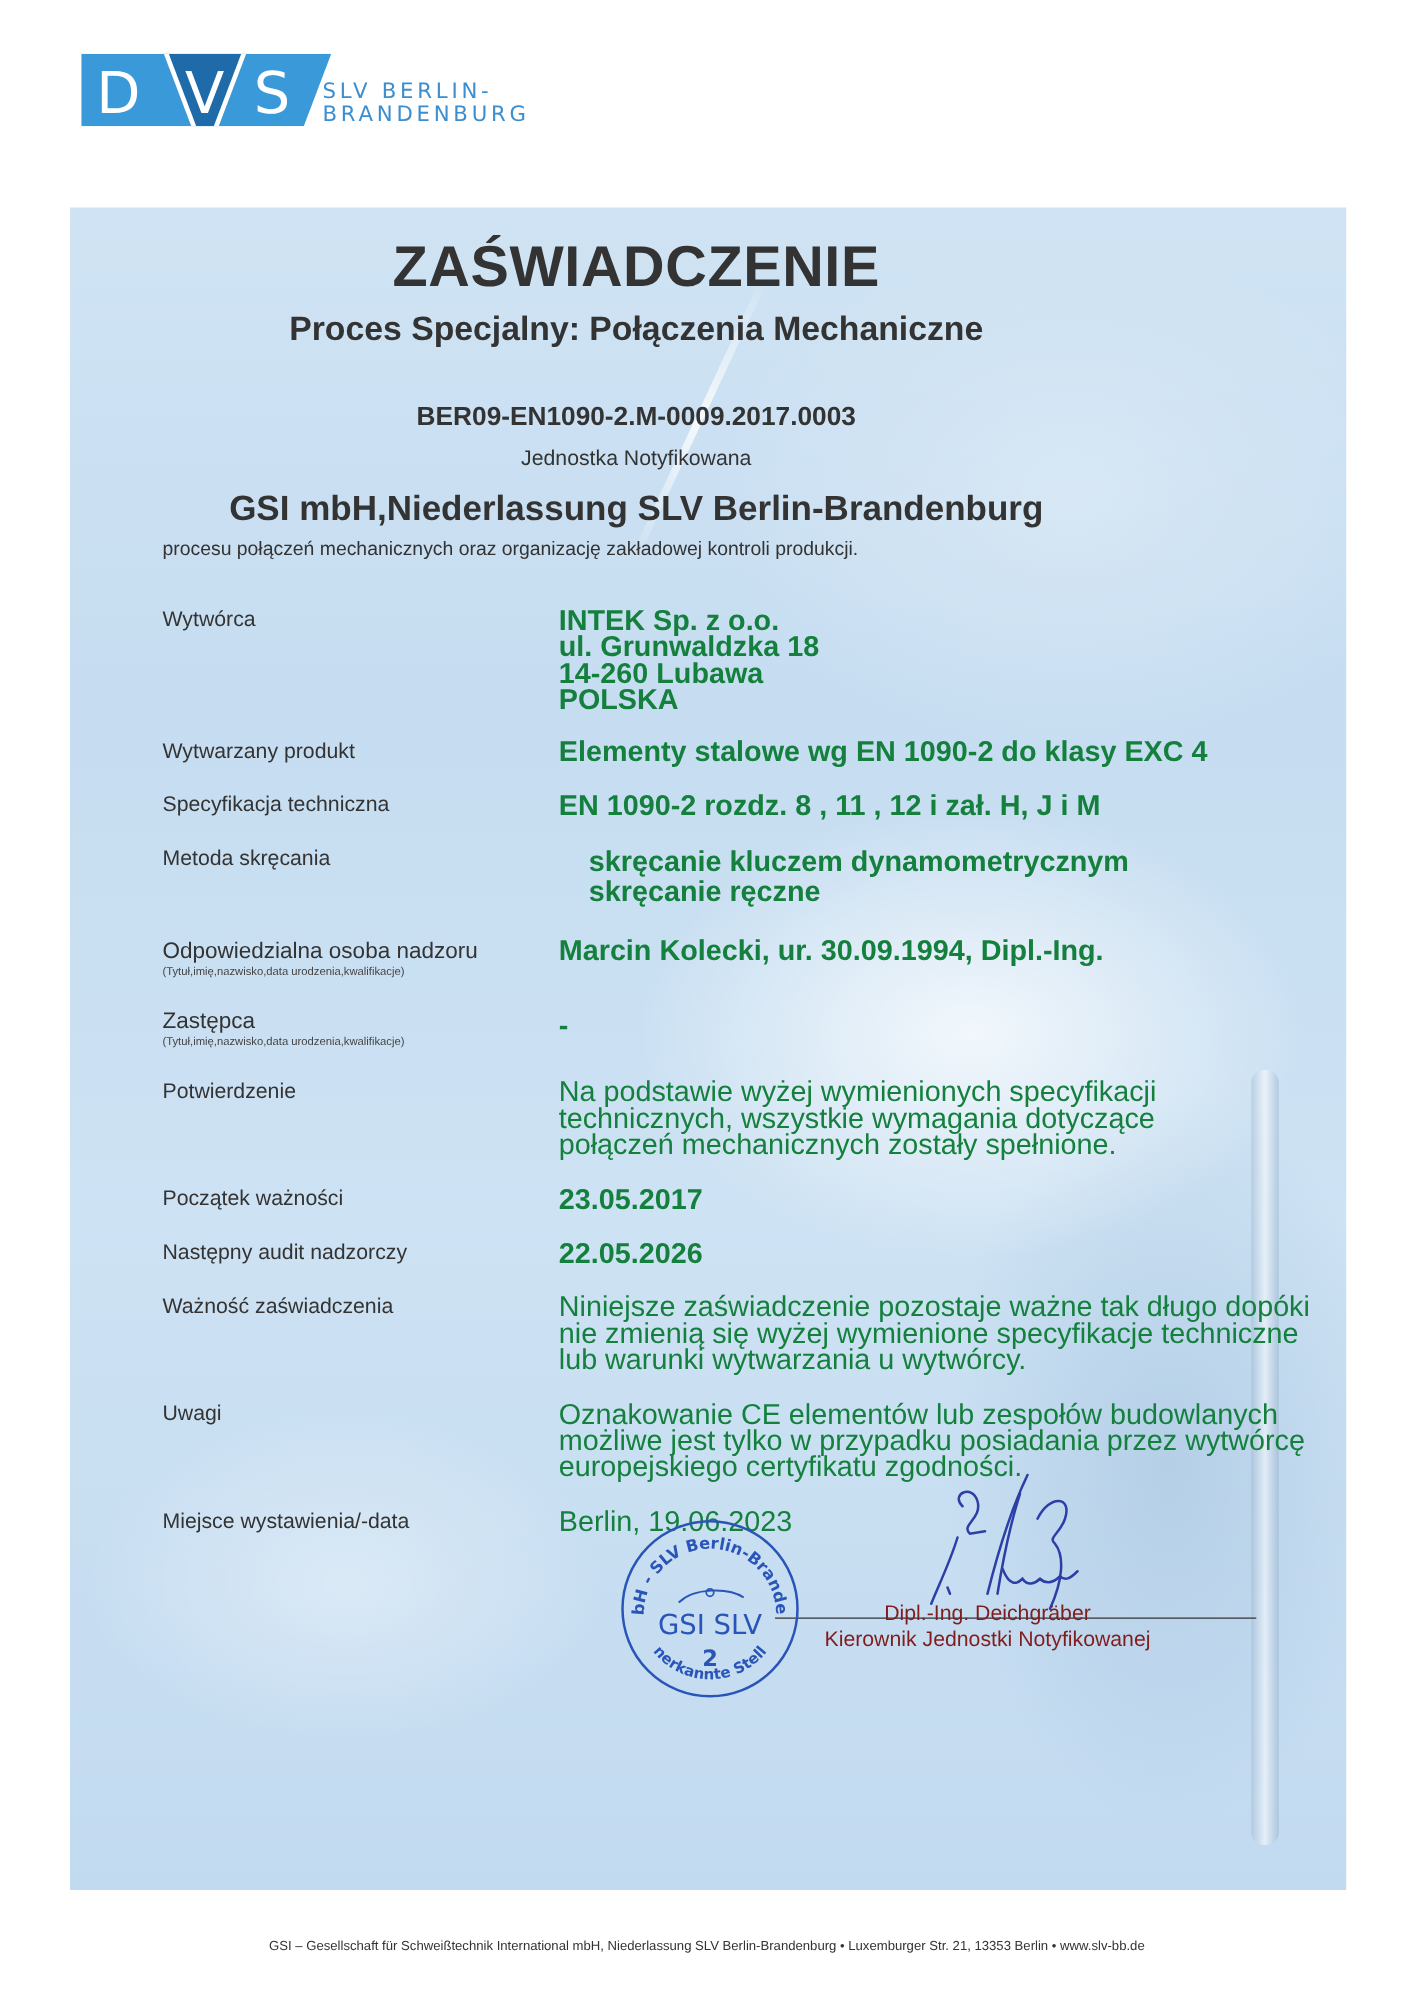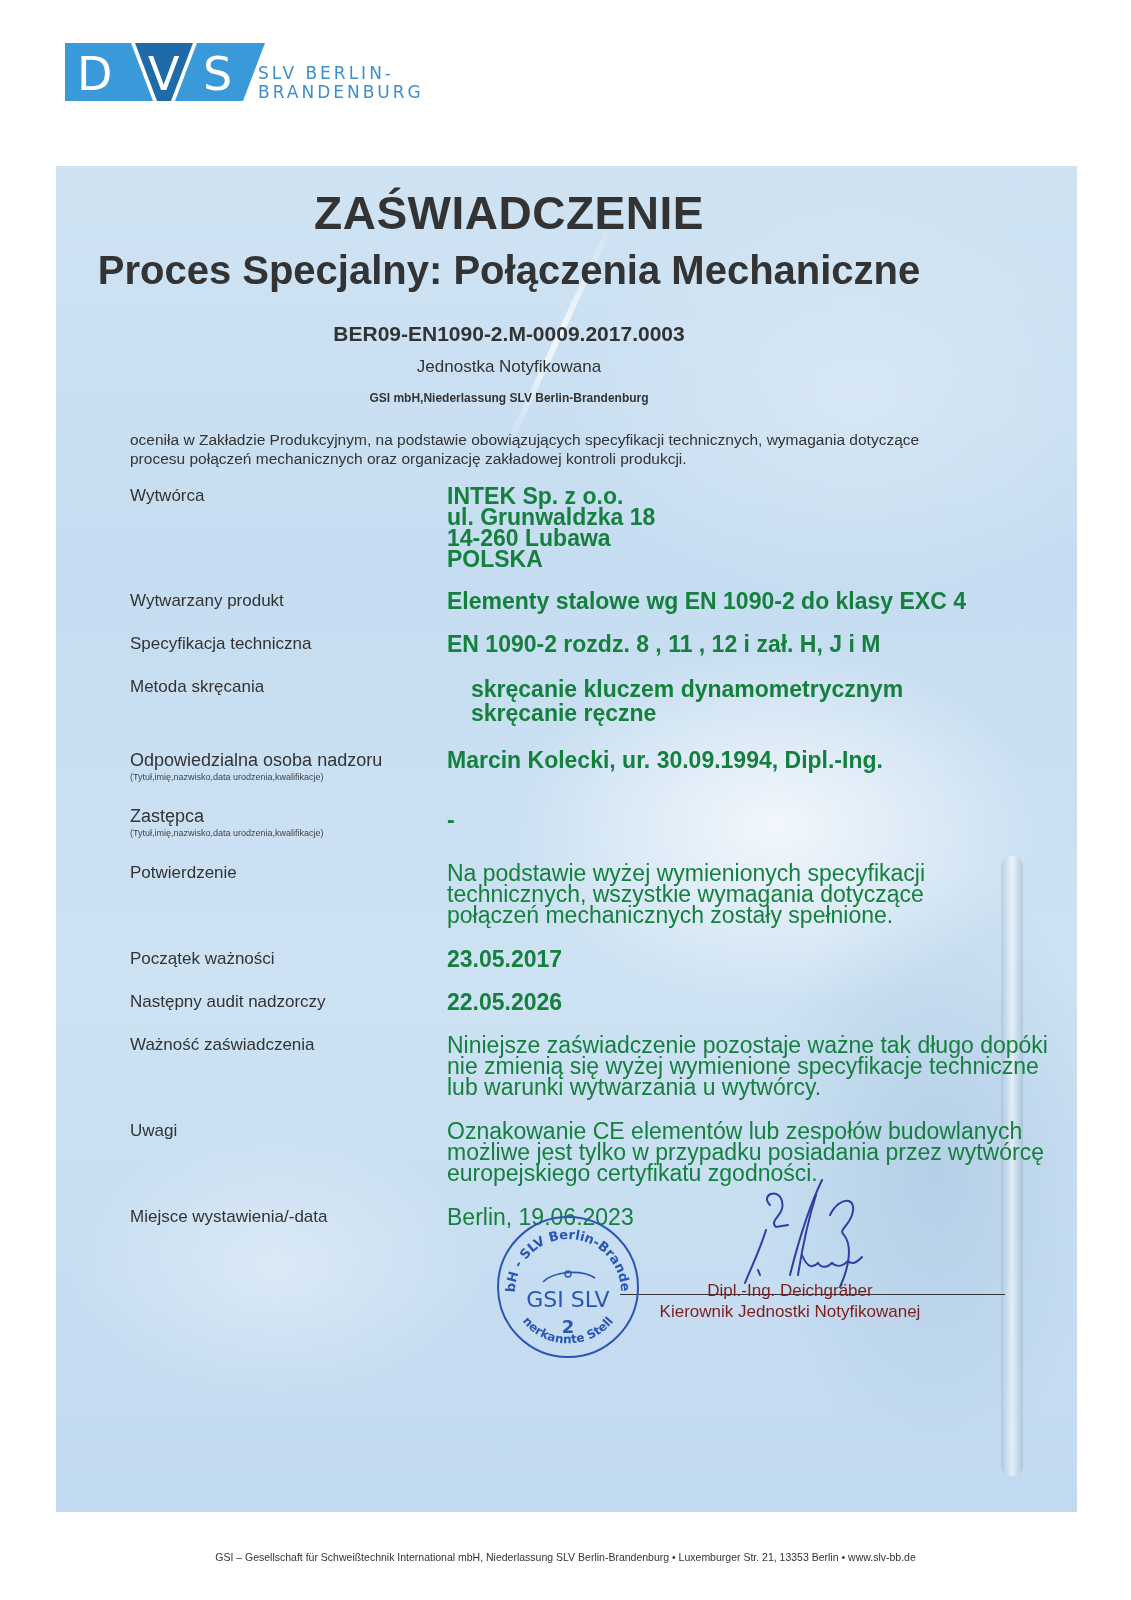--- a/index.html
+++ b/index.html
@@ -33,24 +33,24 @@
       transform: rotate(25deg);
     }
     .panel .rod {
       position: absolute; left: 945px; top: 690px; width: 22px; height: 620px;
       background: linear-gradient(90deg, rgba(120,150,180,0.25), rgba(255,255,255,0.55), rgba(120,150,180,0.3));
       border-radius: 10px;
     }
 
     .center { position: absolute; left: 56px; width: 906px; text-align: center; }
     .title { top: 186px; font-size: 46px; font-weight: bold; color: #333; letter-spacing: 0.5px; }
-    .subtitle { top: 248px; font-size: 40px; font-weight: bold; color: #333; }
+    .subtitle { top: 248px; font-size: 27px; font-weight: bold; color: #333; }
     .cert-no { top: 322px; font-size: 21px; font-weight: bold; color: #333; }
     .notified { top: 357px; font-size: 17px; color: #333; }
-    .org { top: 391px; font-size: 12px; font-weight: bold; color: #333; }
+    .org { top: 391px; font-size: 28px; font-weight: bold; color: #333; }
 
     .intro {
       position: absolute; left: 130px; top: 430px; width: 900px;
       font-size: 15.5px; line-height: 19px; color: #333;
     }
 
     .row { position: absolute; left: 130px; width: 880px; }
     .row .label { position: absolute; left: 0; top: 0; font-size: 17px; font-weight: normal; color: #333; white-space: nowrap; }
     .row .label.big { font-size: 18px; }
     .row .hint { position: absolute; left: 0; top: 22px; font-size: 9px; color: #444; white-space: nowrap; }
@@ -93,21 +93,20 @@
   <div class="rod"></div>
 </div>
 
 <div class="center title">ZAŚWIADCZENIE</div>
 <div class="center subtitle">Proces Specjalny:  Połączenia Mechaniczne</div>
 <div class="center cert-no">BER09-EN1090-2.M-0009.2017.0003</div>
 <div class="center notified">Jednostka Notyfikowana</div>
 <div class="center org">GSI mbH,Niederlassung SLV Berlin-Brandenburg</div>
 
 <div class="intro">
-  <div>oceniła w Zakładzie Produkcyjnym, na podstawie obowiązujących specyfikacji technicznych, wymagania dotyczące</div>
   <div>procesu połączeń mechanicznych oraz organizację zakładowej kontroli produkcji.</div>
 </div>
 
 <div class="row" style="top:486px;">
   <div class="label">Wytwórca</div>
   <div class="value bold">
     <div>INTEK Sp. z o.o.</div>
     <div>ul. Grunwaldzka 18</div>
     <div>14-260 Lubawa</div>
     <div>POLSKA</div>

